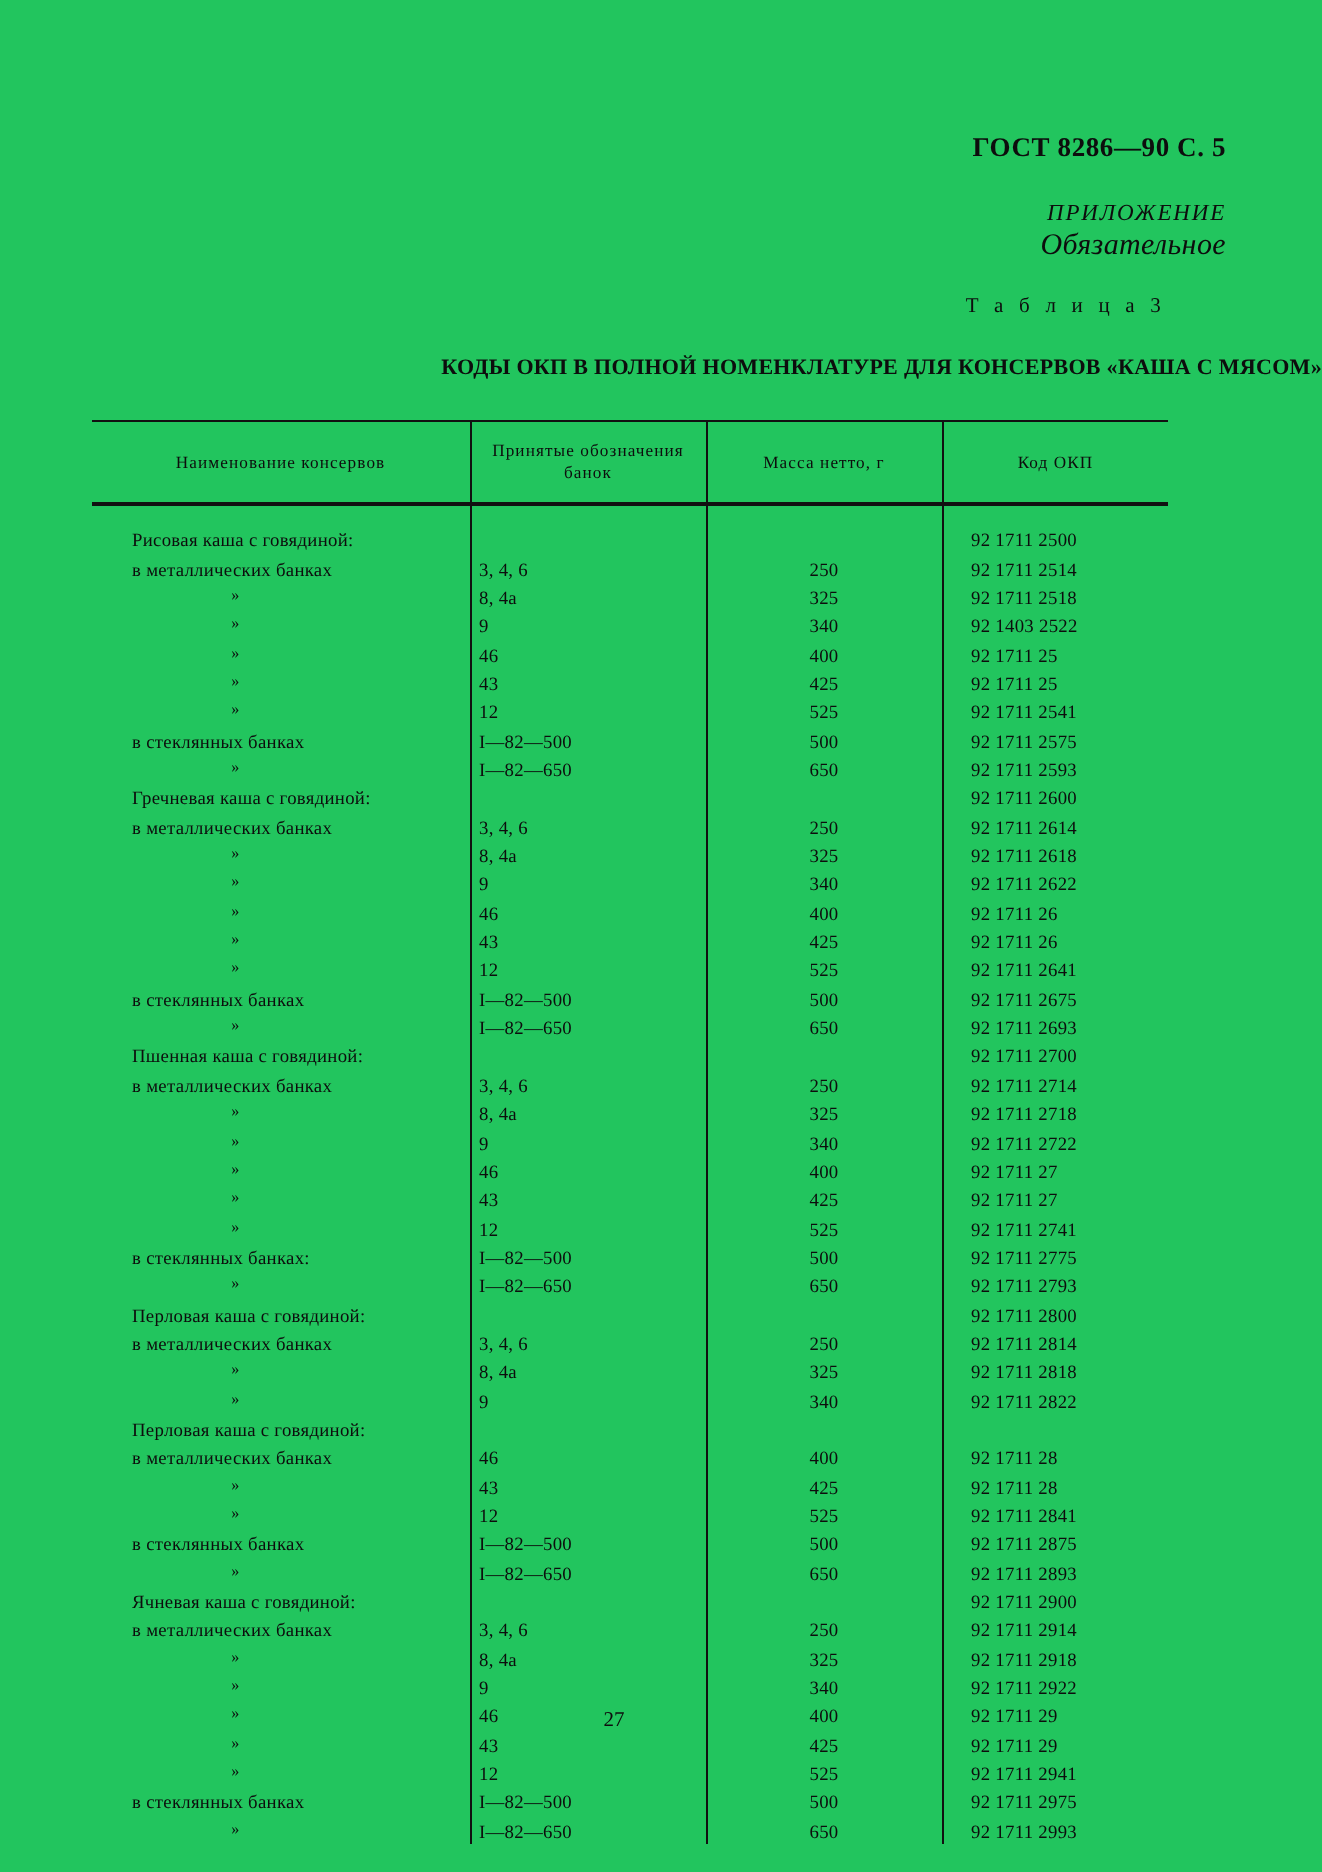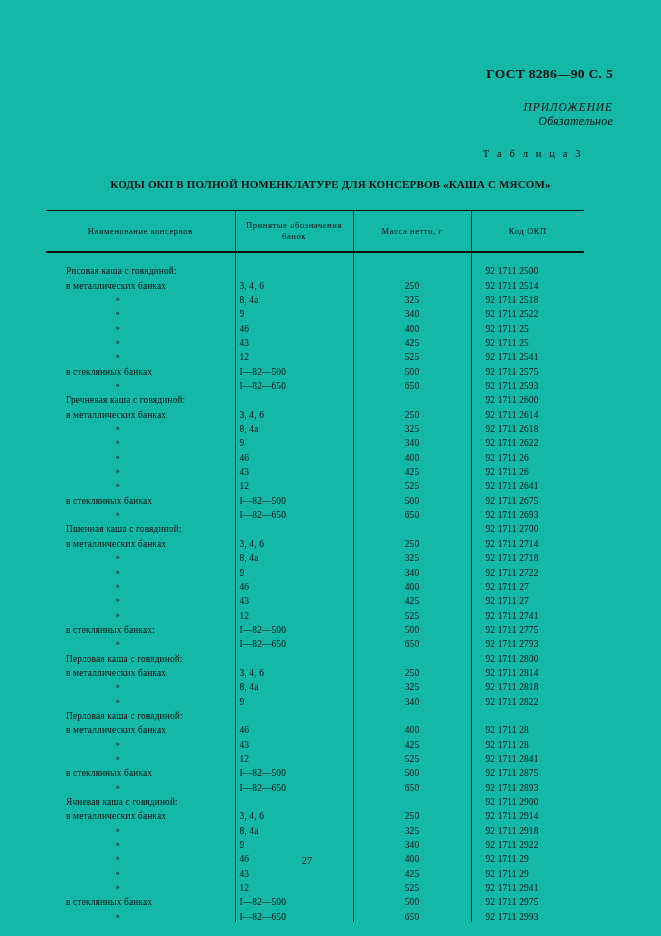--- a/index.html
+++ b/index.html
@@ -13,21 +13,21 @@
     height: 936px;
     position: relative;
     font-family: "Liberation Serif", "DejaVu Serif", serif;
     color: #0d0d0d;
     overflow: hidden;
   }
 
   .page {
     position: absolute;
     inset: 0;
-    background: #14b8a6;
+    background: #22c55e;
     font-family: Liberation Serif, serif;
   }
 
   
   .gost-header {
     position: absolute;
     top: 66px;
     right: 48px;
     font-size: 13.5px;
     font-weight: bold;
@@ -42,41 +42,41 @@
     text-align: right;
     line-height: 1.25;
   }
   .annex-title {
     font-size: 11.5px;
     font-style: italic;
     letter-spacing: 0.9px;
     text-align: right;
   }
   .annex-sub {
-    font-size: 12px;
+    font-size: 15px;
     font-style: italic;
     letter-spacing: 0.2px;
   }
 
   .table-caption {
     position: absolute;
     top: 148px;
     right: 78px;
     font-size: 10.5px;
     letter-spacing: 2.6px;
     white-space: nowrap;
     margin-left: 32px;
   }
 
   .doc-title {
     position: absolute;
     top: 178px;
     left: 0;
     width: 661px;
-    text-align: center;
+    text-align: right;
     font-size: 11px;
     font-weight: bold;
     letter-spacing: 0.15px;
   }
 
   
   .tbl-wrap {
     position: absolute;
     left: 46px;
     top: 210px;
@@ -212,21 +212,21 @@
           <tr>
             <td class="name ditto"><span class="ditto-mark">»</span></td>
             <td class="desig vl">8, 4а</td>
             <td class="mass vl">325</td>
             <td class="code vl">92 1711 2518</td>
           </tr>
           <tr>
             <td class="name ditto"><span class="ditto-mark">»</span></td>
             <td class="desig vl">9</td>
             <td class="mass vl">340</td>
-            <td class="code vl">92 1711 2522</td>
+            <td class="code vl">92 1403 2522</td>
           </tr>
           <tr>
             <td class="name ditto"><span class="ditto-mark">»</span></td>
             <td class="desig vl">46</td>
             <td class="mass vl">400</td>
             <td class="code vl">92 1711 25</td>
           </tr>
           <tr>
             <td class="name ditto"><span class="ditto-mark">»</span></td>
             <td class="desig vl">43</td>

